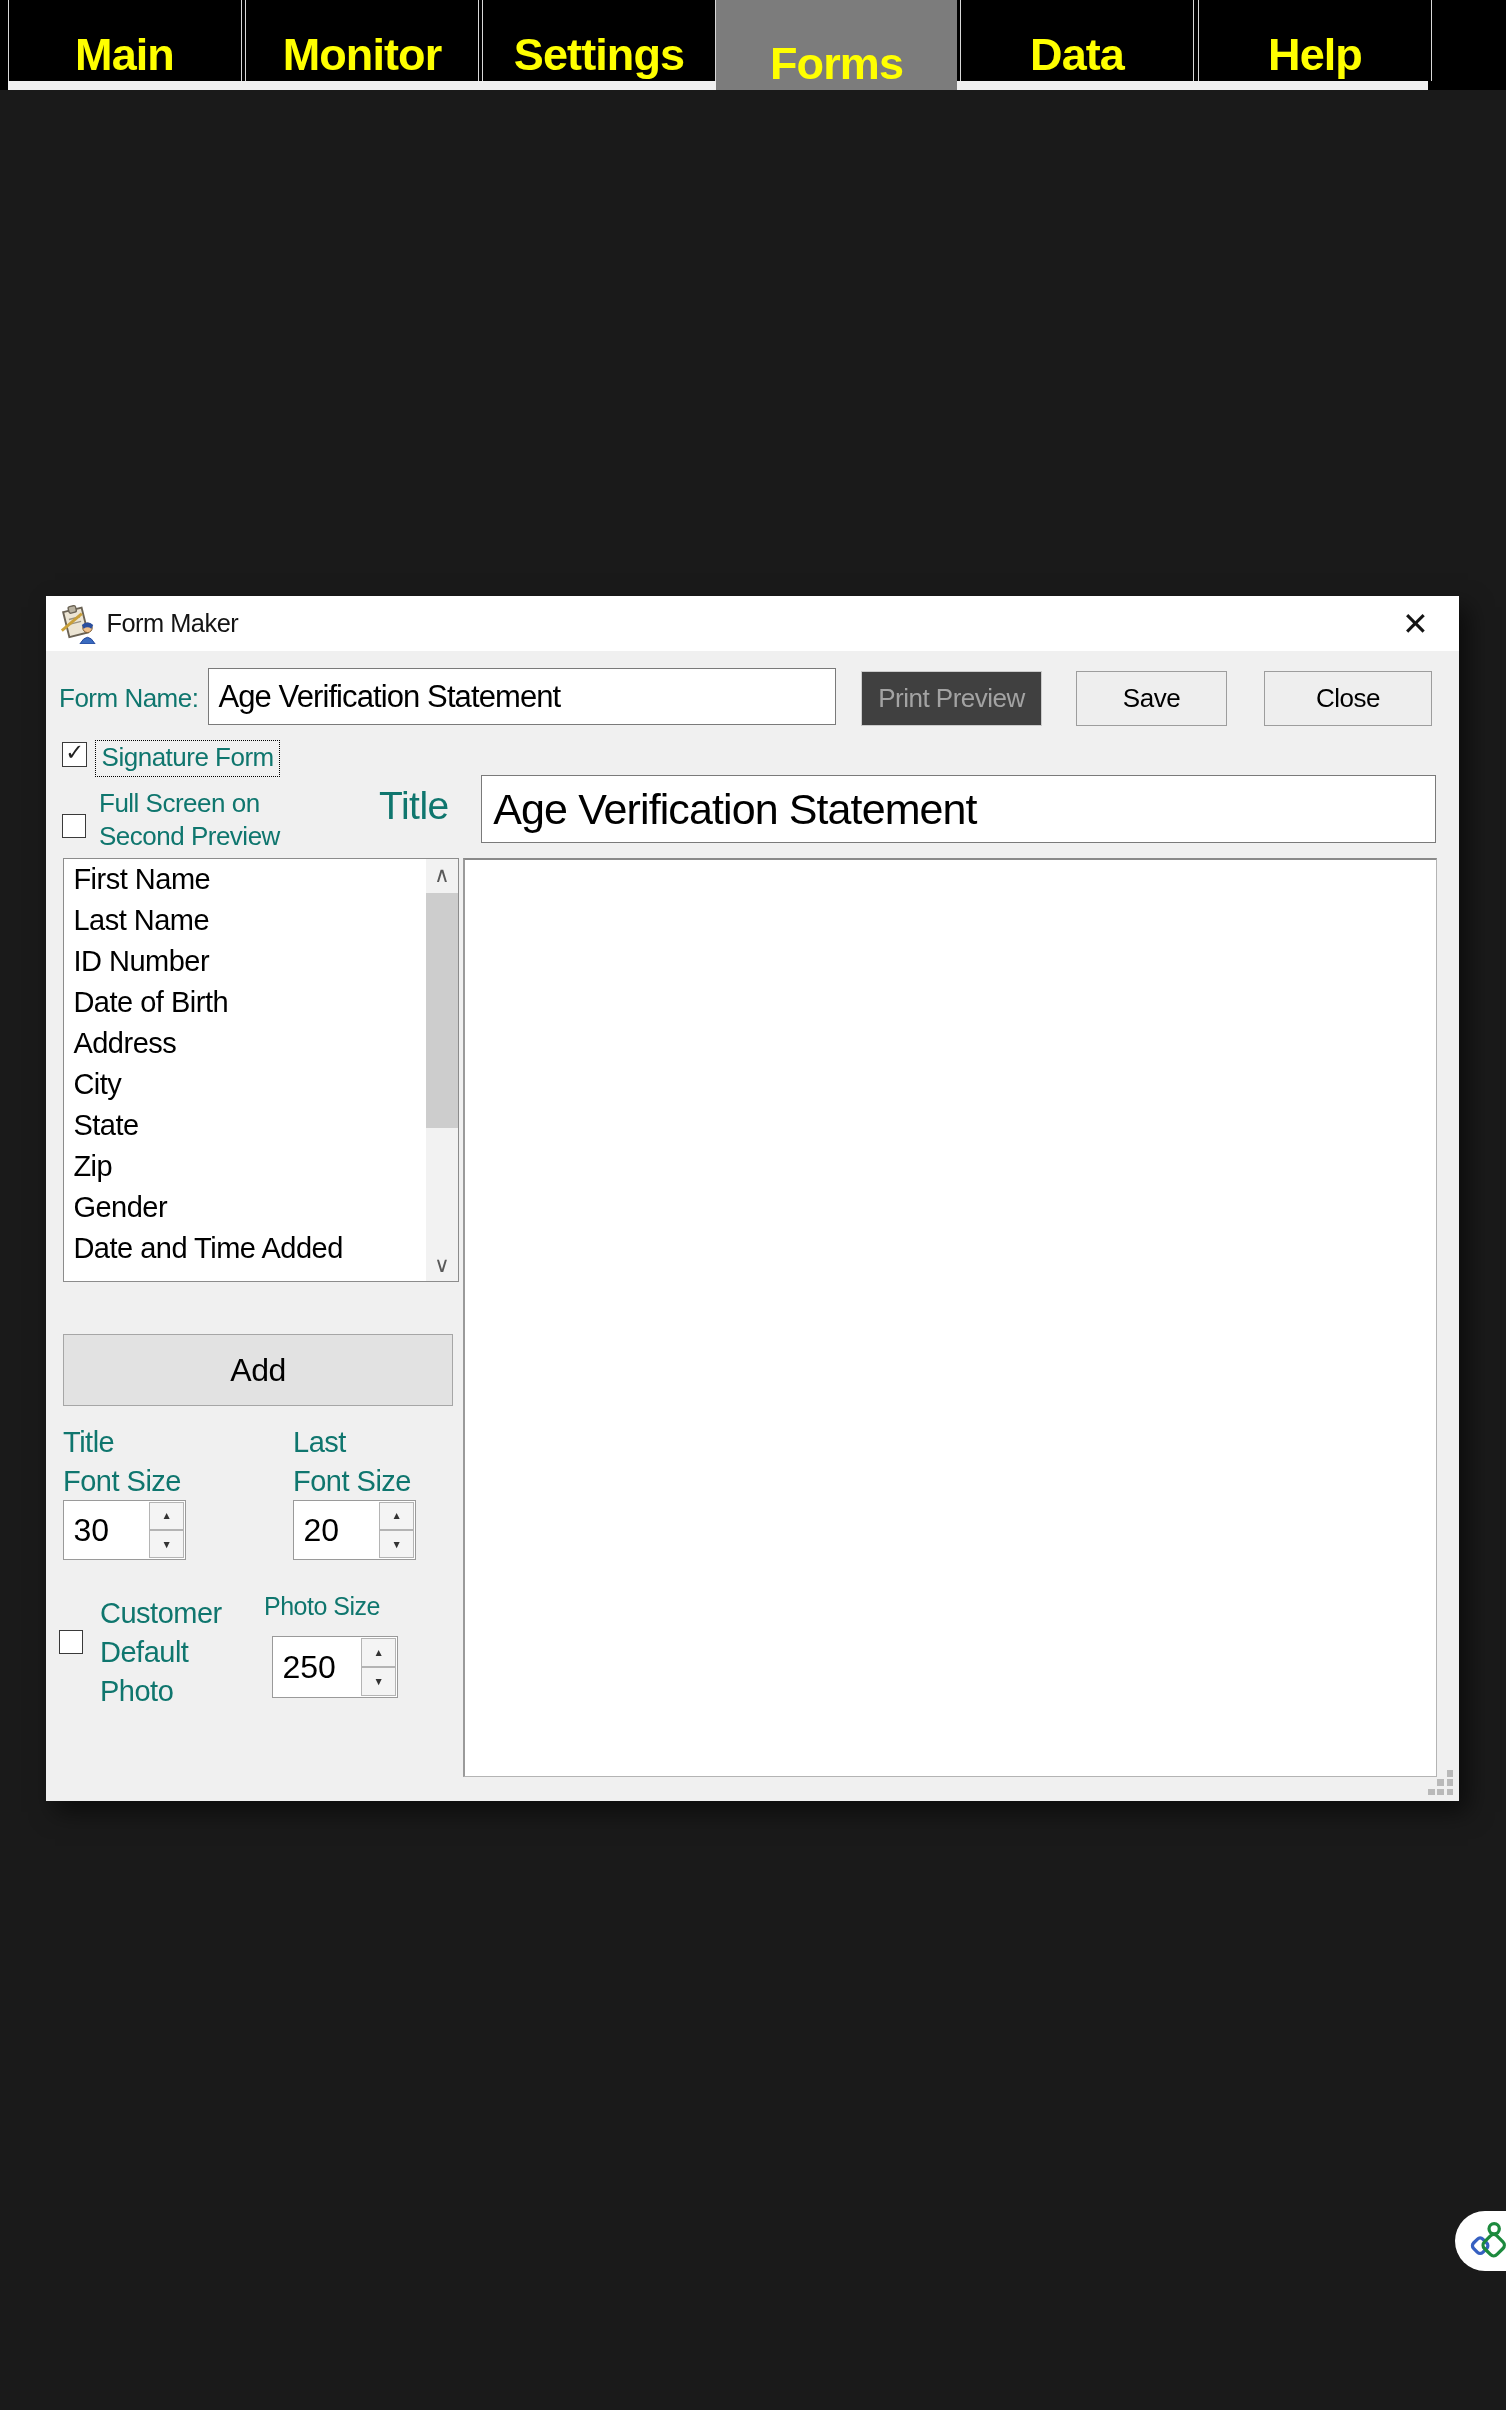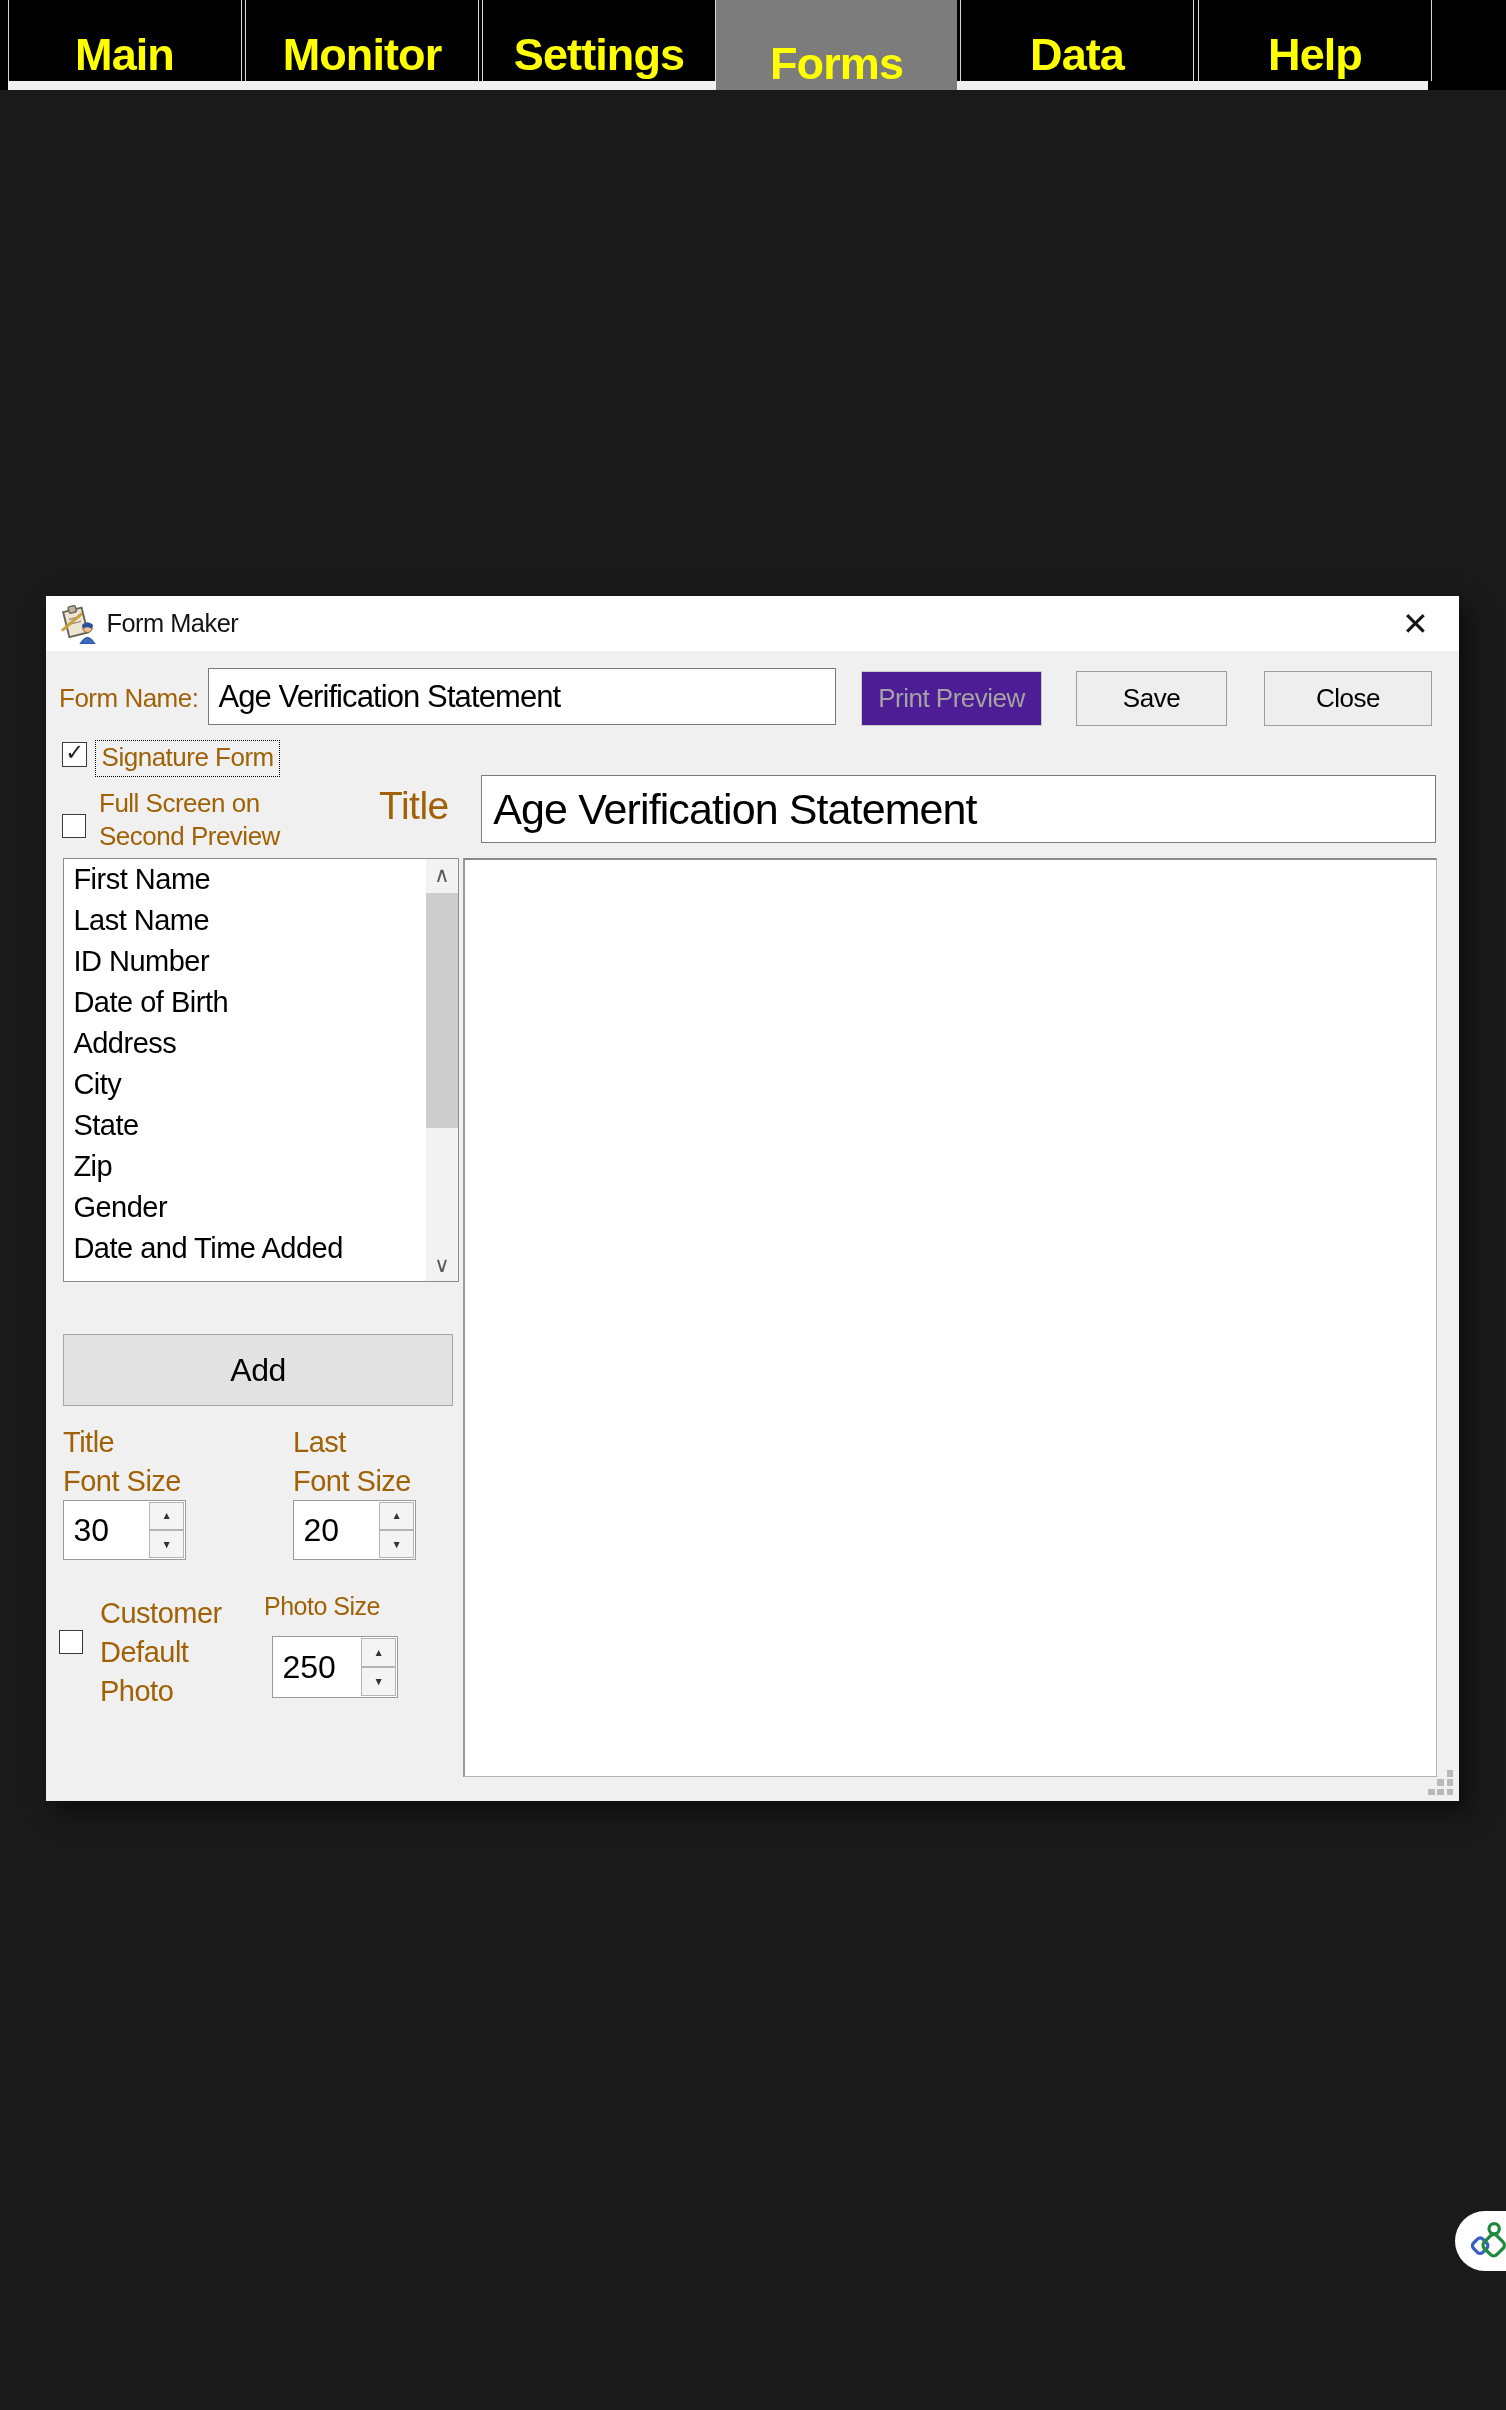--- a/index.html
+++ b/index.html
@@ -19,30 +19,30 @@
   
   .dialog { position:absolute; left:46px; top:596px; width:1413px; height:1205px;
             background:#f0f0f0; box-shadow:9.4px 11.3px 22.6px rgba(0,0,0,.55); }
   .titlebar { position:absolute; left:0; top:0; width:100%; height:55px; background:#fff;
               display:flex; align-items:center; }
   .titlebar .app-icon { margin-left:13px; width:38px; height:40px; }
   .titlebar .t-text { margin-left:9.4px; font-size:25.4px; color:#141414; letter-spacing:-0.5px; }
   .close-btn { position:absolute; right:24.5px; top:9.4px; width:38px; height:38px;
                font-size:32px; font-weight:300; color:#141414; text-align:center; line-height:38px; cursor:pointer; }
 
-  .lbl { position:absolute; color:#a16207; letter-spacing:-0.5px; }
+  .lbl { position:absolute; color:#0f766e; letter-spacing:-0.5px; }
   .tbox { position:absolute; background:#fff; border:0.9px solid #7a7a7a; color:#000;
           font-family:"Liberation Sans", sans-serif; letter-spacing:-0.9px; outline:none; }
 
   .form-name-label { left:13px; top:87px; font-size:26px; }
   .form-name-input { left:162px; top:72px; width:628px; height:57px; font-size:31px; padding-left:9.4px; }
 
   .btn { position:absolute; top:75px; height:55px; display:flex; align-items:center; justify-content:center;
          font-size:26px; letter-spacing:-0.5px; cursor:pointer; }
-  .btn-disabled { left:815px; width:181px; background:#4c1d95; color:#a3a3a3; border:0.9px solid #cccccc; cursor:default; }
+  .btn-disabled { left:815px; width:181px; background:#404040; color:#a3a3a3; border:0.9px solid #cccccc; cursor:default; }
   .btn-normal { background:#eeeeee; color:#000; border:1.9px solid #9d9d9d; }
   .btn-save { left:1030px; width:151px; }
   .btn-close { left:1218px; width:168px; }
 
   .checkbox { position:absolute; background:#fff; border:1.9px solid #3a3a3a;
               display:flex; align-items:center; justify-content:center; cursor:pointer; }
   .checkbox .mark { font-size:22.6px; color:#222; line-height:1; margin-top:-1.9px; }
   .cb-signature { left:16px; top:146px; width:25.4px; height:25.4px; }
   .sig-label { left:49px; top:144px; font-size:26px; border:0.9px dotted #000; padding:0.9px 5.6px 2.8px 5.6px; cursor:pointer; }
   .cb-fullscreen { left:16px; top:218px; width:23.5px; height:23.5px; }

